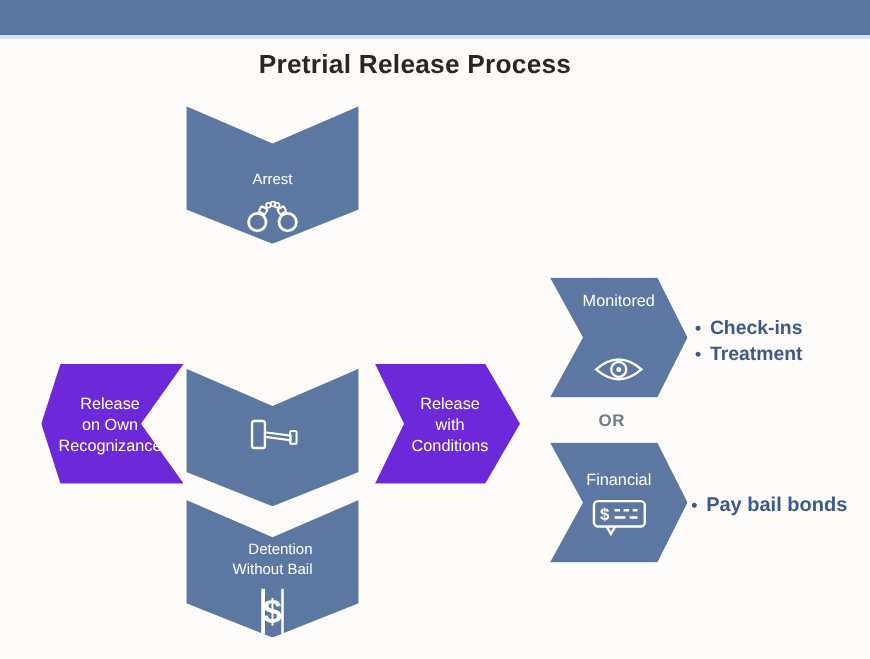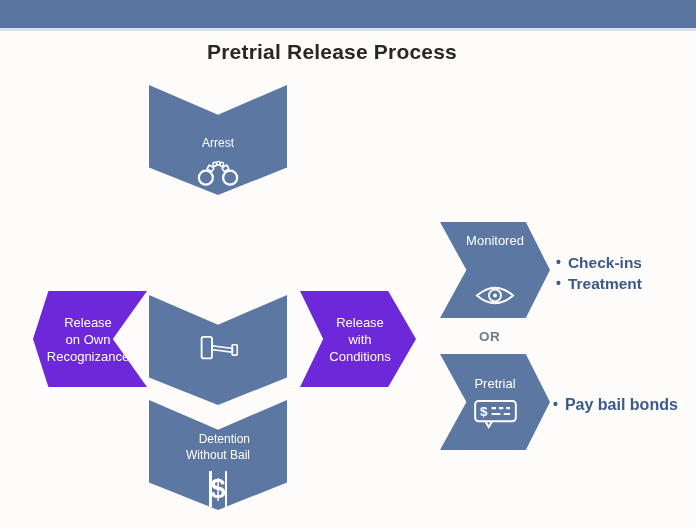--- a/index.html
+++ b/index.html
@@ -127,21 +127,21 @@
         <path d="M2 13 Q21 -3.5 40 13 Q21 29.5 2 13 Z" stroke-width="2"></path>
         <circle cx="21" cy="13" r="6.3" stroke-width="2"></circle>
         <circle cx="21" cy="13" r="2.1" fill="#ffffff" stroke="none"></circle>
       </svg>
     </div>
   </div>
 
   <div class="or-label">OR</div>
 
   <div class="ochev financial" style="z-index:6;">
-    <div class="olabel">Pretrial</div>
+    <div class="olabel">Financial</div>
     <div class="oicon">
       <svg width="45" height="31" viewBox="0 0 46 32" fill="none" stroke="#ffffff">
         <rect x="2" y="3" width="42" height="21" rx="3.5" stroke-width="2"></rect>
         <path d="M12.5 24 L16 30 L19.5 24" stroke-width="2"></path>
         <text x="11" y="18.5" text-anchor="middle" font-family="Liberation Sans, sans-serif" font-size="14" font-weight="700" fill="#ffffff" stroke="none">$</text>
         <line x1="19" y1="10.5" x2="38" y2="10.5" stroke-width="2.2" stroke-dasharray="4.5 3"></line>
         <line x1="19" y1="16.5" x2="38" y2="16.5" stroke-width="2.2" stroke-dasharray="9 3.5"></line>
       </svg>
     </div>
   </div>

